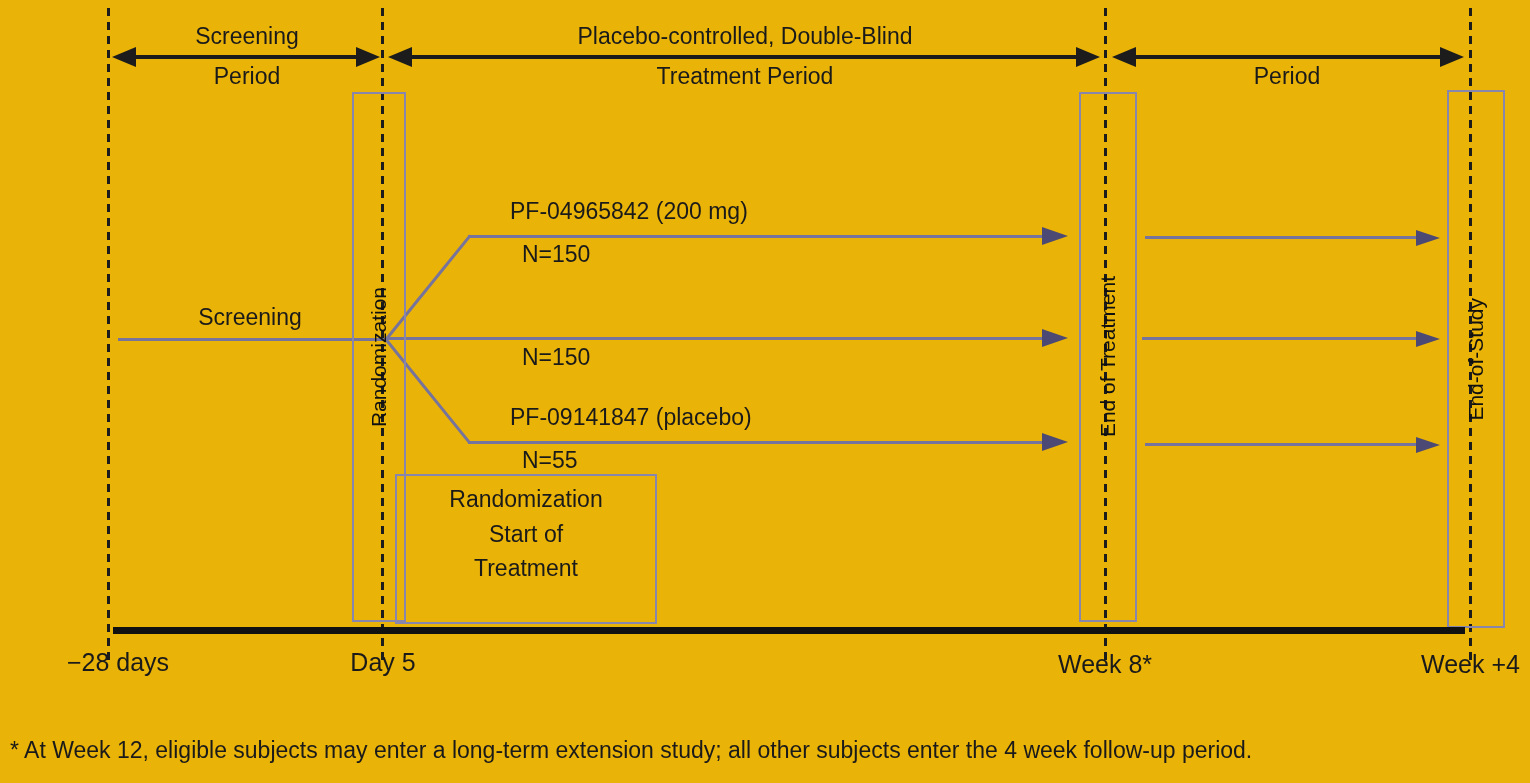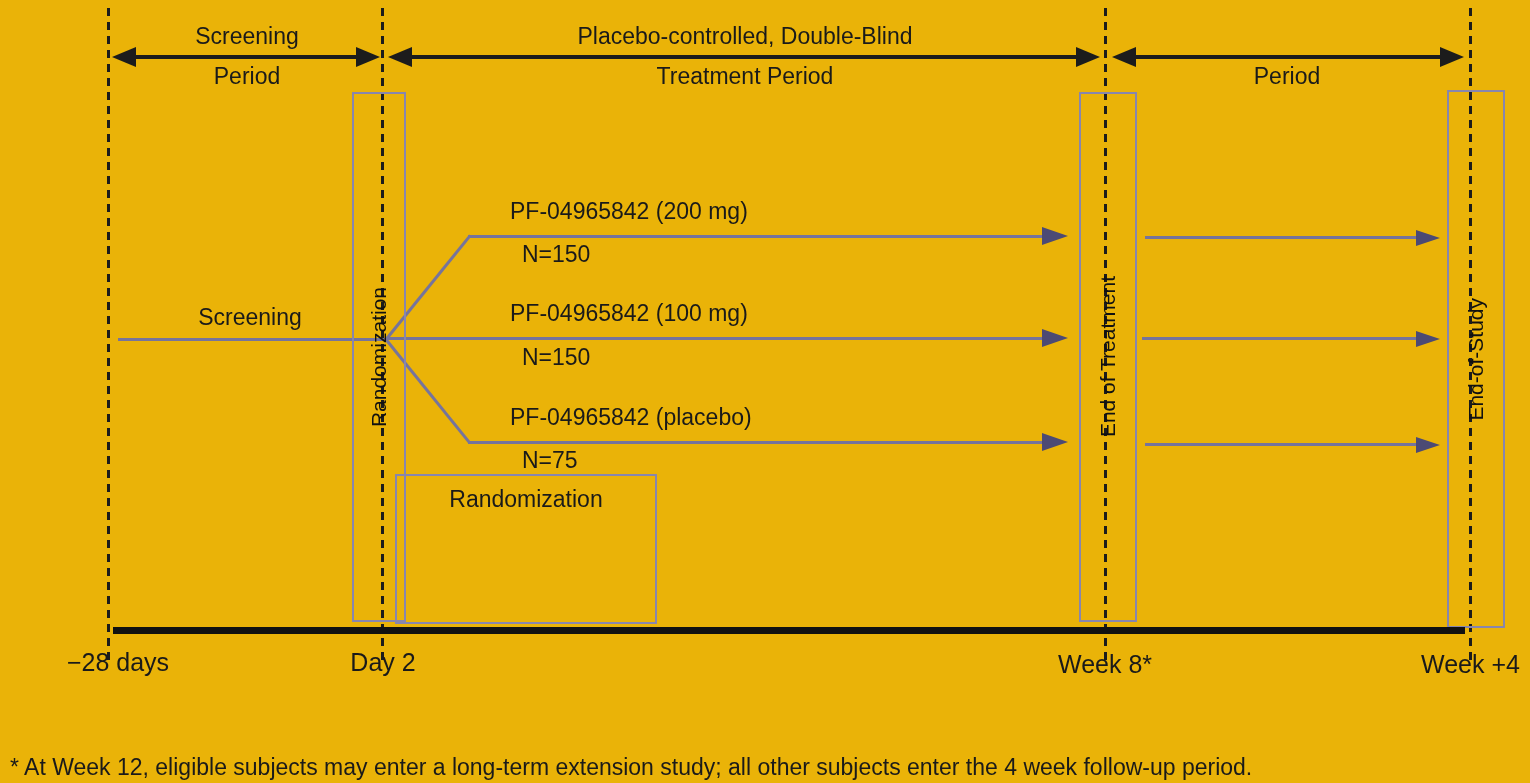--- a/index.html
+++ b/index.html
@@ -134,27 +134,26 @@
   <div class="diag" style="left:386px; top:338px; width:134px; transform:rotate(-51deg)"></div>
   <div class="diag" style="left:386px; top:338px; width:133px; transform:rotate(51deg)"></div>
 
   <div class="sline" style="left:468px; top:235px; width:576px"></div>
   <div class="ahead" style="left:1042px; top:227px"></div>
   <div class="lbl" style="left:510px; top:197px">PF-04965842 (200 mg)</div>
   <div class="lbl" style="left:522px; top:240px">N=150</div>
 
   <div class="sline" style="left:386px; top:337px; width:658px"></div>
   <div class="ahead" style="left:1042px; top:329px"></div>
-  <div class="lbl" style="left:510px; top:299px">PF-04965842 (100 mg)</div>
   <div class="lbl" style="left:522px; top:343px">N=150</div>
 
   <div class="sline" style="left:468px; top:441px; width:576px"></div>
   <div class="ahead" style="left:1042px; top:433px"></div>
-  <div class="lbl" style="left:510px; top:403px">PF-04965842 (placebo)</div>
-  <div class="lbl" style="left:522px; top:446px">N=75</div>
+  <div class="lbl" style="left:510px; top:403px">PF-09141847 (placebo)</div>
+  <div class="lbl" style="left:522px; top:446px">N=55</div>
 
   <div class="fu" style="left:1145px; top:228px; width:295px">
     <span class="shaft"></span>
     <span class="cap-r"></span>
   </div>
   <div class="fu" style="left:1142px; top:329px; width:298px">
     <span class="shaft"></span>
     <span class="cap-r"></span>
   </div>
   <div class="fu" style="left:1145px; top:435px; width:295px">
@@ -167,24 +166,26 @@
   </div>
   <div class="vbox" style="left:1079px; top:92px; width:54px; height:526px">
     <span class="vtext">End of Treatment</span>
   </div>
   <div class="vbox" style="left:1447px; top:90px; width:54px; height:534px">
     <span class="vtext">End-of-Study</span>
   </div>
 
   <div class="infobox" style="left:395px; top:474px; width:258px; height:140px">
     <div>Randomization</div>
+    <div>Start of</div>
+    <div>Treatment</div>
   </div>
 
   <div class="timeline-bar" style="left:113px; top:627px; width:1352px"></div>
 
   <div class="tick-label" style="left:53px; top:648px; width:130px">−28 days</div>
-  <div class="tick-label" style="left:323px; top:648px; width:120px">Day 2</div>
+  <div class="tick-label" style="left:323px; top:648px; width:120px">Day 5</div>
   <div class="tick-label" style="left:1040px; top:650px; width:130px">Week 8*</div>
   <div class="tick-label" style="left:1403px; top:650px; width:135px">Week +4</div>
 
-  <div class="footnote" style="left:10px; top:754px">* At Week 12, eligible subjects may enter a long-term extension study; all other subjects enter the 4 week follow-up period.</div>
+  <div class="footnote" style="left:10px; top:737px">* At Week 12, eligible subjects may enter a long-term extension study; all other subjects enter the 4 week follow-up period.</div>
 
 </div>
 
 </body></html>

